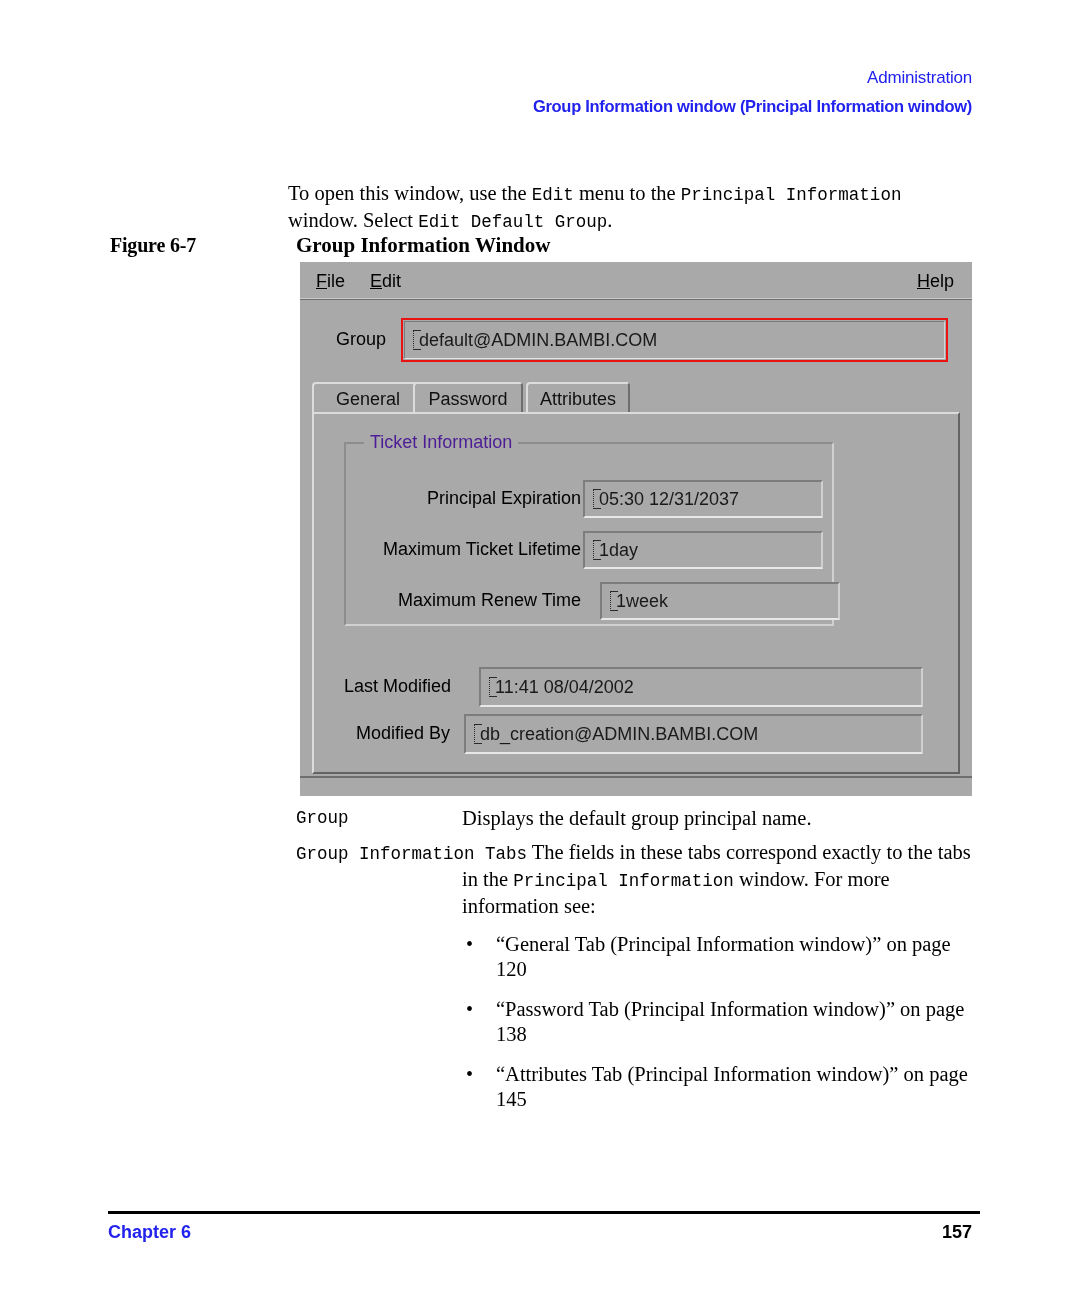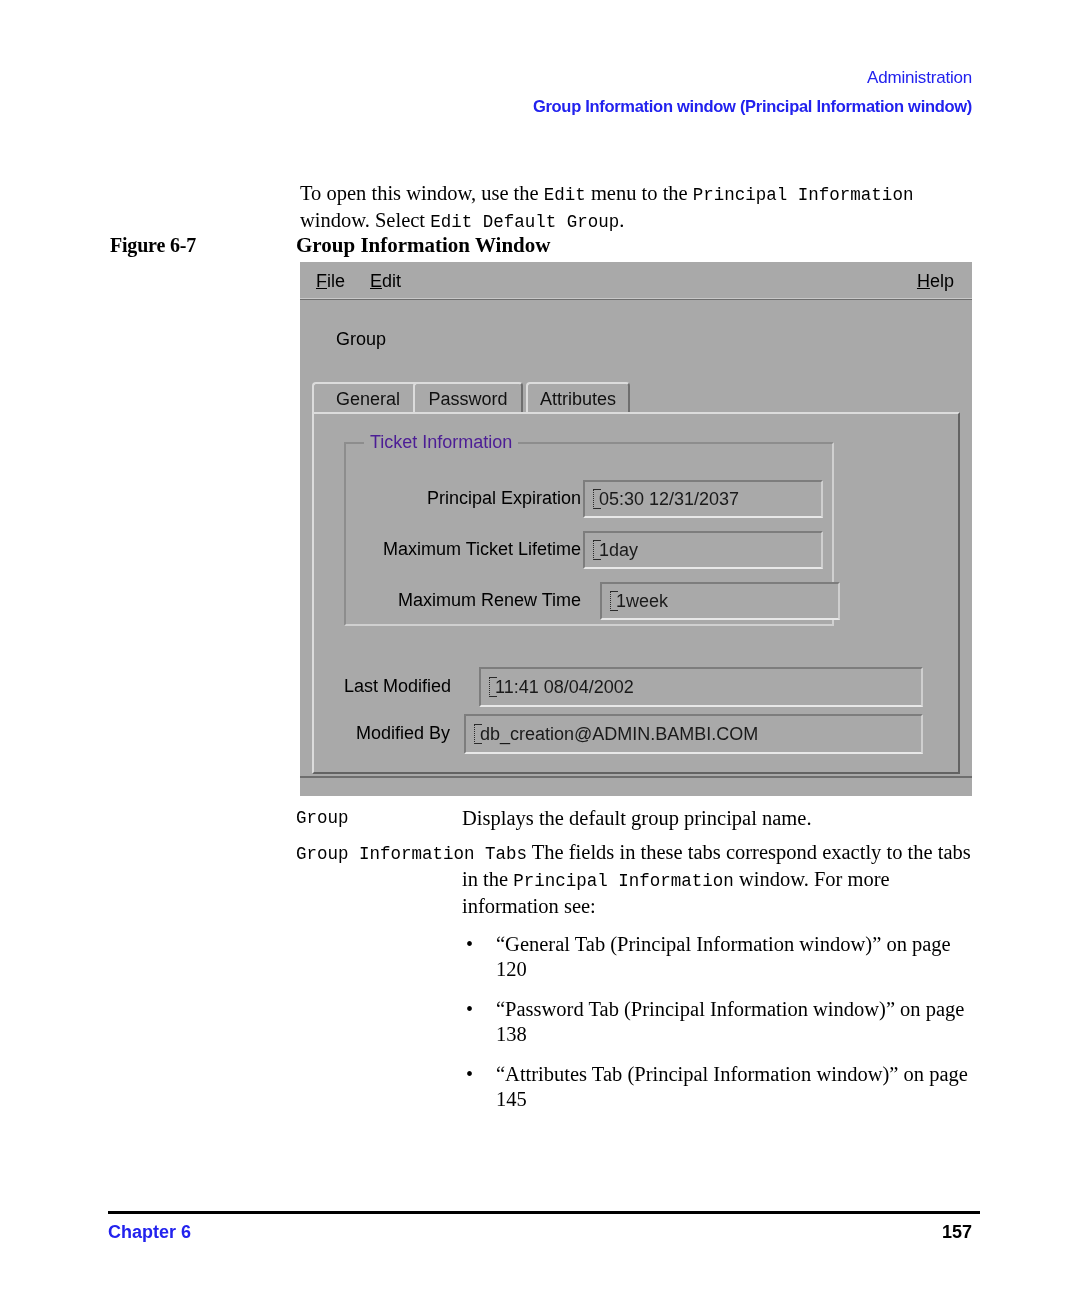--- a/index.html
+++ b/index.html
@@ -39,21 +39,21 @@
     font-size: 16.5px;
     font-weight: bold;
     color: #2222ee;
     letter-spacing: -0.3px;
     white-space: nowrap;
   }
 
   
   .intro {
     position: absolute;
-    left: 300px;
+    left: 288px;
     top: 160px;
     width: 684px;
     font-size: 20.5px;
     line-height: 25px;
     text-align: left;
   }
   .mono {
     font-family: "Liberation Mono", monospace;
     font-size: 17.5px;
   }
@@ -410,20 +410,26 @@
 
     <div class="menubar">
       <div class="menu-item menu-file"><span class="mn">F</span><span>ile</span></div>
       <div class="menu-item menu-edit"><span class="mn">E</span><span>dit</span></div>
       <div class="menu-item menu-help"><span class="mn">H</span><span>elp</span></div>
       <div class="spacer-line"></div>
     </div>
 
     <div class="group-row">
       <div class="group-label">Group</div>
+      <div class="group-field">
+        <div class="inner">
+          <span class="caret"></span>
+          <span class="field-text">default@ADMIN.BAMBI.COM</span>
+        </div>
+      </div>
     </div>
 
     <div class="tabstrip">
       <div class="tab tab-general">
           <span>General</span>
         </div>
       <div class="tab tab-password">
           <span>Password</span>
         </div>
       <div class="tab tab-attributes">

